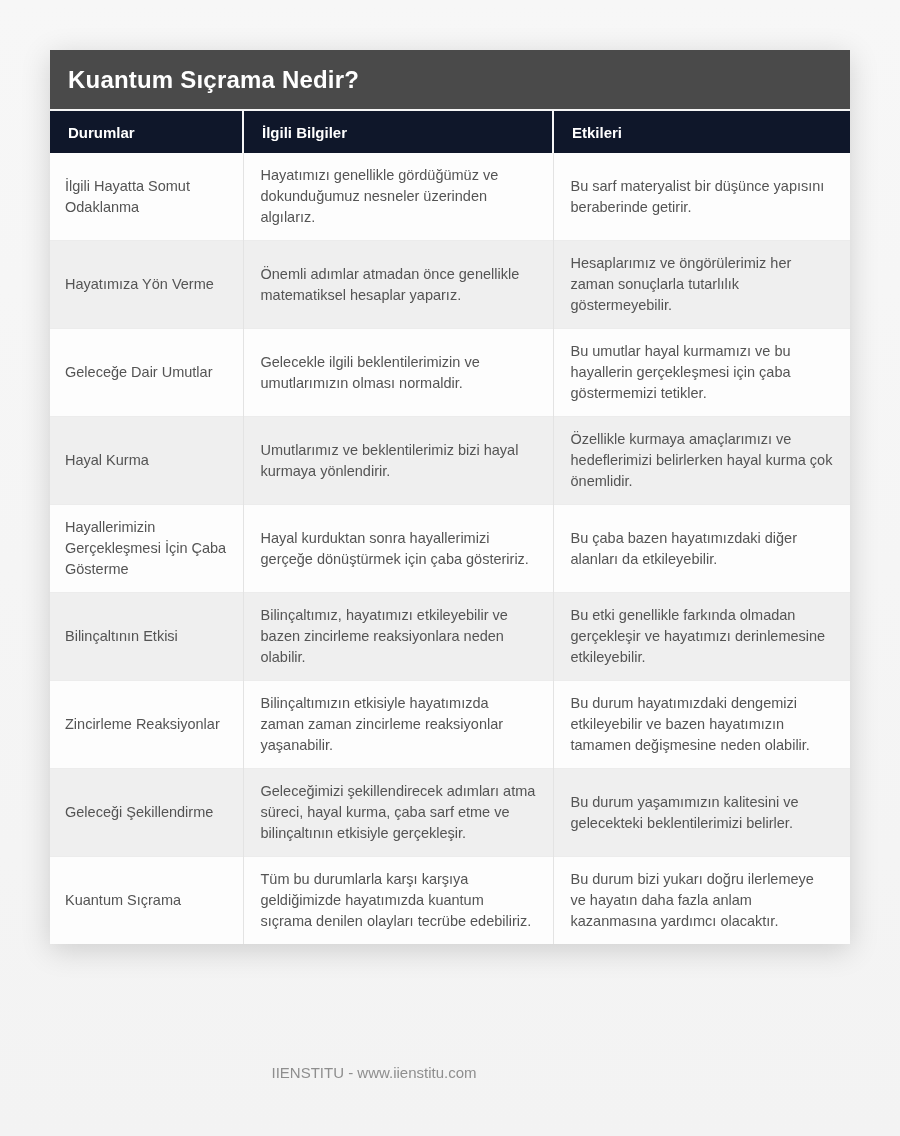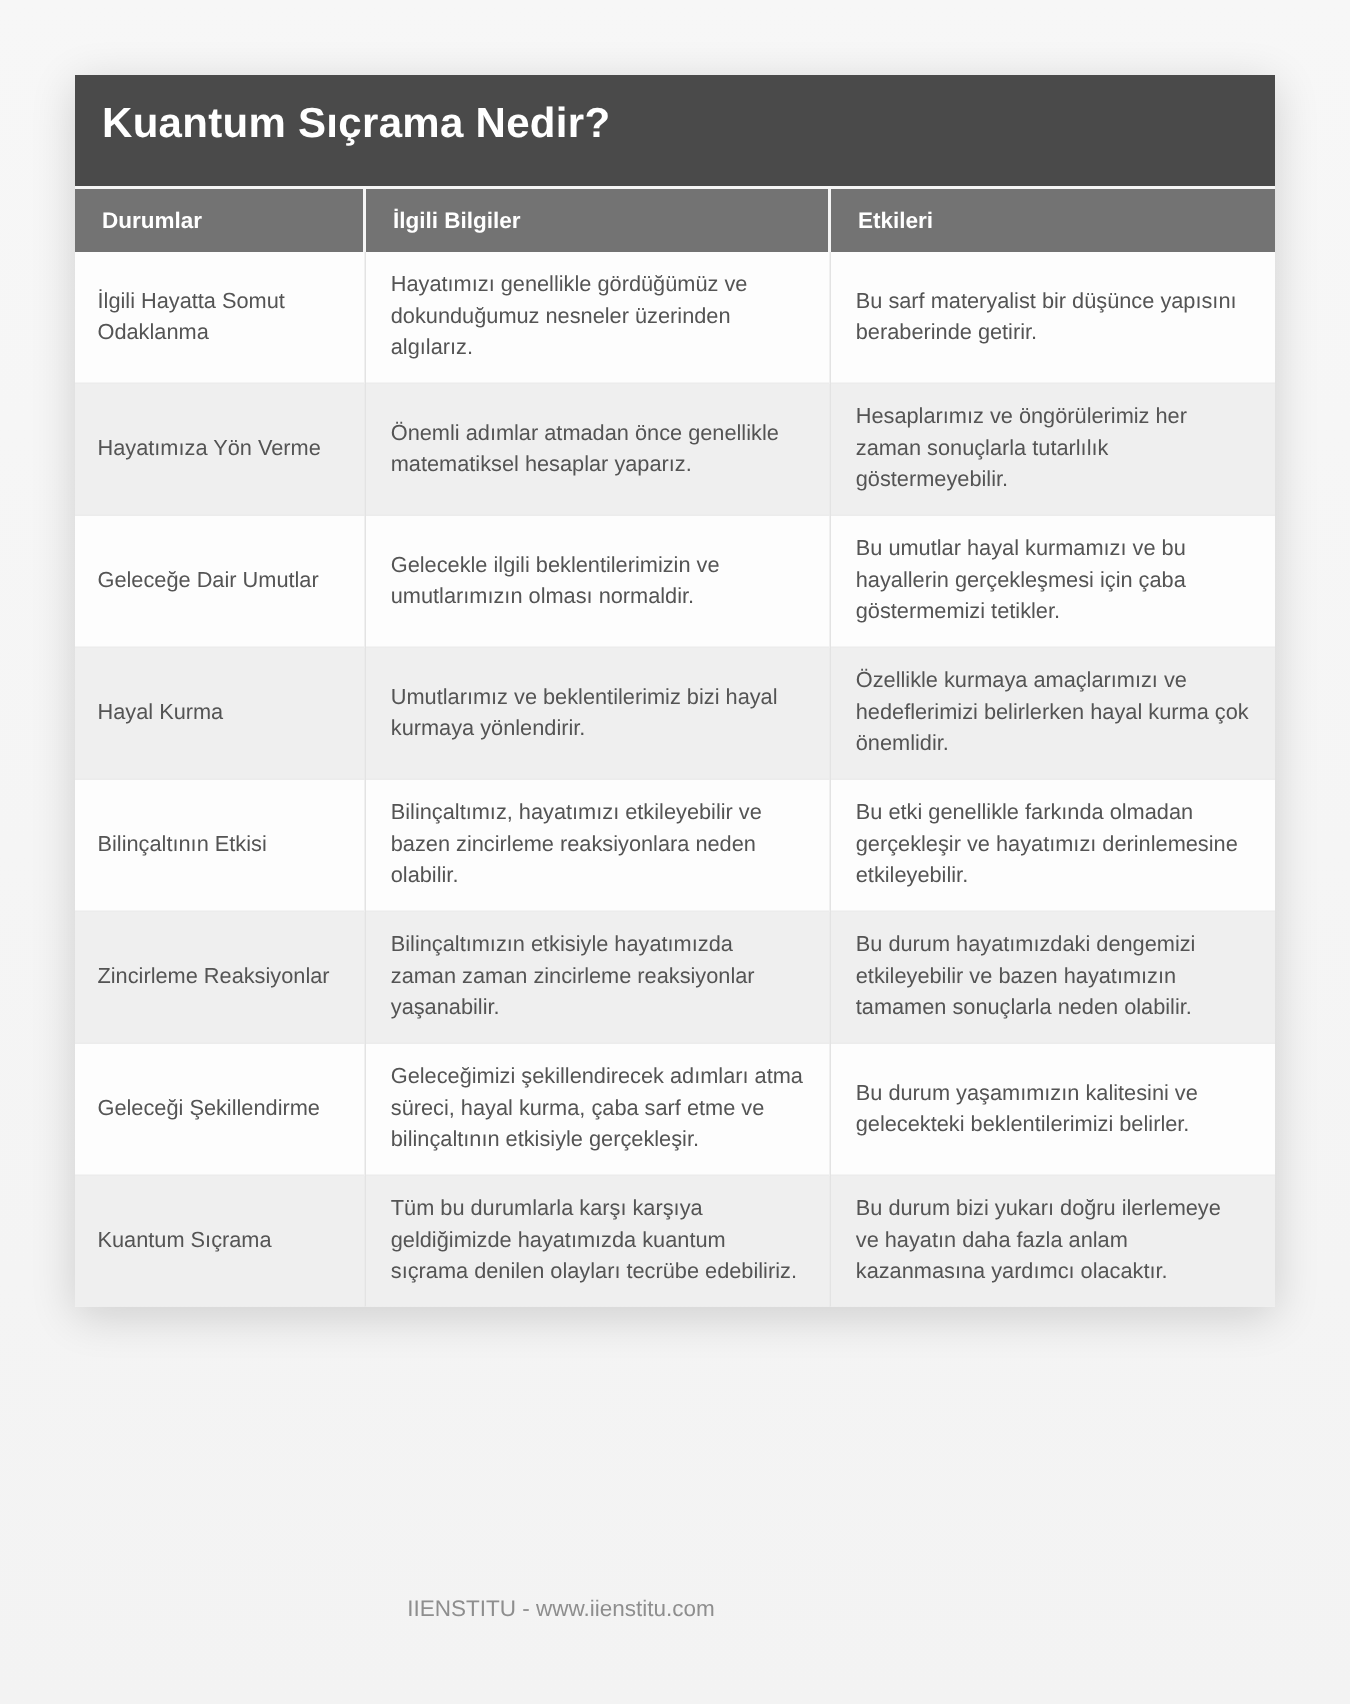--- a/index.html
+++ b/index.html
@@ -17,36 +17,36 @@
   .card {
     position: absolute;
     left: 50px; top: 50px;
     width: 800px;
     background: #fdfdfd;
     box-shadow: 0 6px 28px rgba(0,0,0,0.16);
   }
   .card-title {
     background: #4a4a4a;
     color: #ffffff;
-    font-size: 28px;
+    font-size: 24px;
     font-weight: bold;
-    padding: 16px 18px 26px 18px;
+    padding: 16px 18px 15px 18px;
     letter-spacing: 0.2px;
     border-bottom: 2px solid #f5f5f5;
   }
   table {
     width: 100%;
     border-collapse: collapse;
     table-layout: fixed;
   }
   col.c1 { width: 193px; }
   col.c2 { width: 310px; }
   col.c3 { width: 297px; }
   thead th {
-    background: #737373;
+    background: #0f172a;
     color: #ffffff;
     font-size: 15px;
     font-weight: bold;
     text-align: left;
     padding: 13px 18px 12px 18px;
     border-left: 2px solid #f5f5f5;
   }
   thead th:first-child { border-left: none; }
   tbody td {
     font-size: 14.5px;
@@ -105,28 +105,33 @@
             <td>Geleceğe Dair Umutlar</td>
             <td>Gelecekle ilgili beklentilerimizin ve umutlarımızın olması normaldir.</td>
             <td>Bu umutlar hayal kurmamızı ve bu hayallerin gerçekleşmesi için çaba göstermemizi tetikler.</td>
           </tr>
           <tr>
             <td>Hayal Kurma</td>
             <td>Umutlarımız ve beklentilerimiz bizi hayal kurmaya yönlendirir.</td>
             <td>Özellikle kurmaya amaçlarımızı ve hedeflerimizi belirlerken hayal kurma çok önemlidir.</td>
           </tr>
           <tr>
+            <td>Hayallerimizin Gerçekleşmesi İçin Çaba Gösterme</td>
+            <td>Hayal kurduktan sonra hayallerimizi gerçeğe dönüştürmek için çaba gösteririz.</td>
+            <td>Bu çaba bazen hayatımızdaki diğer alanları da etkileyebilir.</td>
+          </tr>
+          <tr>
             <td>Bilinçaltının Etkisi</td>
             <td>Bilinçaltımız, hayatımızı etkileyebilir ve bazen zincirleme reaksiyonlara neden olabilir.</td>
             <td>Bu etki genellikle farkında olmadan gerçekleşir ve hayatımızı derinlemesine etkileyebilir.</td>
           </tr>
           <tr>
             <td>Zincirleme Reaksiyonlar</td>
             <td>Bilinçaltımızın etkisiyle hayatımızda zaman zaman zincirleme reaksiyonlar yaşanabilir.</td>
-            <td>Bu durum hayatımızdaki dengemizi etkileyebilir ve bazen hayatımızın tamamen sonuçlarla neden olabilir.</td>
+            <td>Bu durum hayatımızdaki dengemizi etkileyebilir ve bazen hayatımızın tamamen değişmesine neden olabilir.</td>
           </tr>
           <tr>
             <td>Geleceği Şekillendirme</td>
             <td>Geleceğimizi şekillendirecek adımları atma süreci, hayal kurma, çaba sarf etme ve bilinçaltının etkisiyle gerçekleşir.</td>
             <td>Bu durum yaşamımızın kalitesini ve gelecekteki beklentilerimizi belirler.</td>
           </tr>
           <tr>
             <td>Kuantum Sıçrama</td>
             <td>Tüm bu durumlarla karşı karşıya geldiğimizde hayatımızda kuantum sıçrama denilen olayları tecrübe edebiliriz.</td>
             <td>Bu durum bizi yukarı doğru ilerlemeye ve hayatın daha fazla anlam kazanmasına yardımcı olacaktır.</td>

